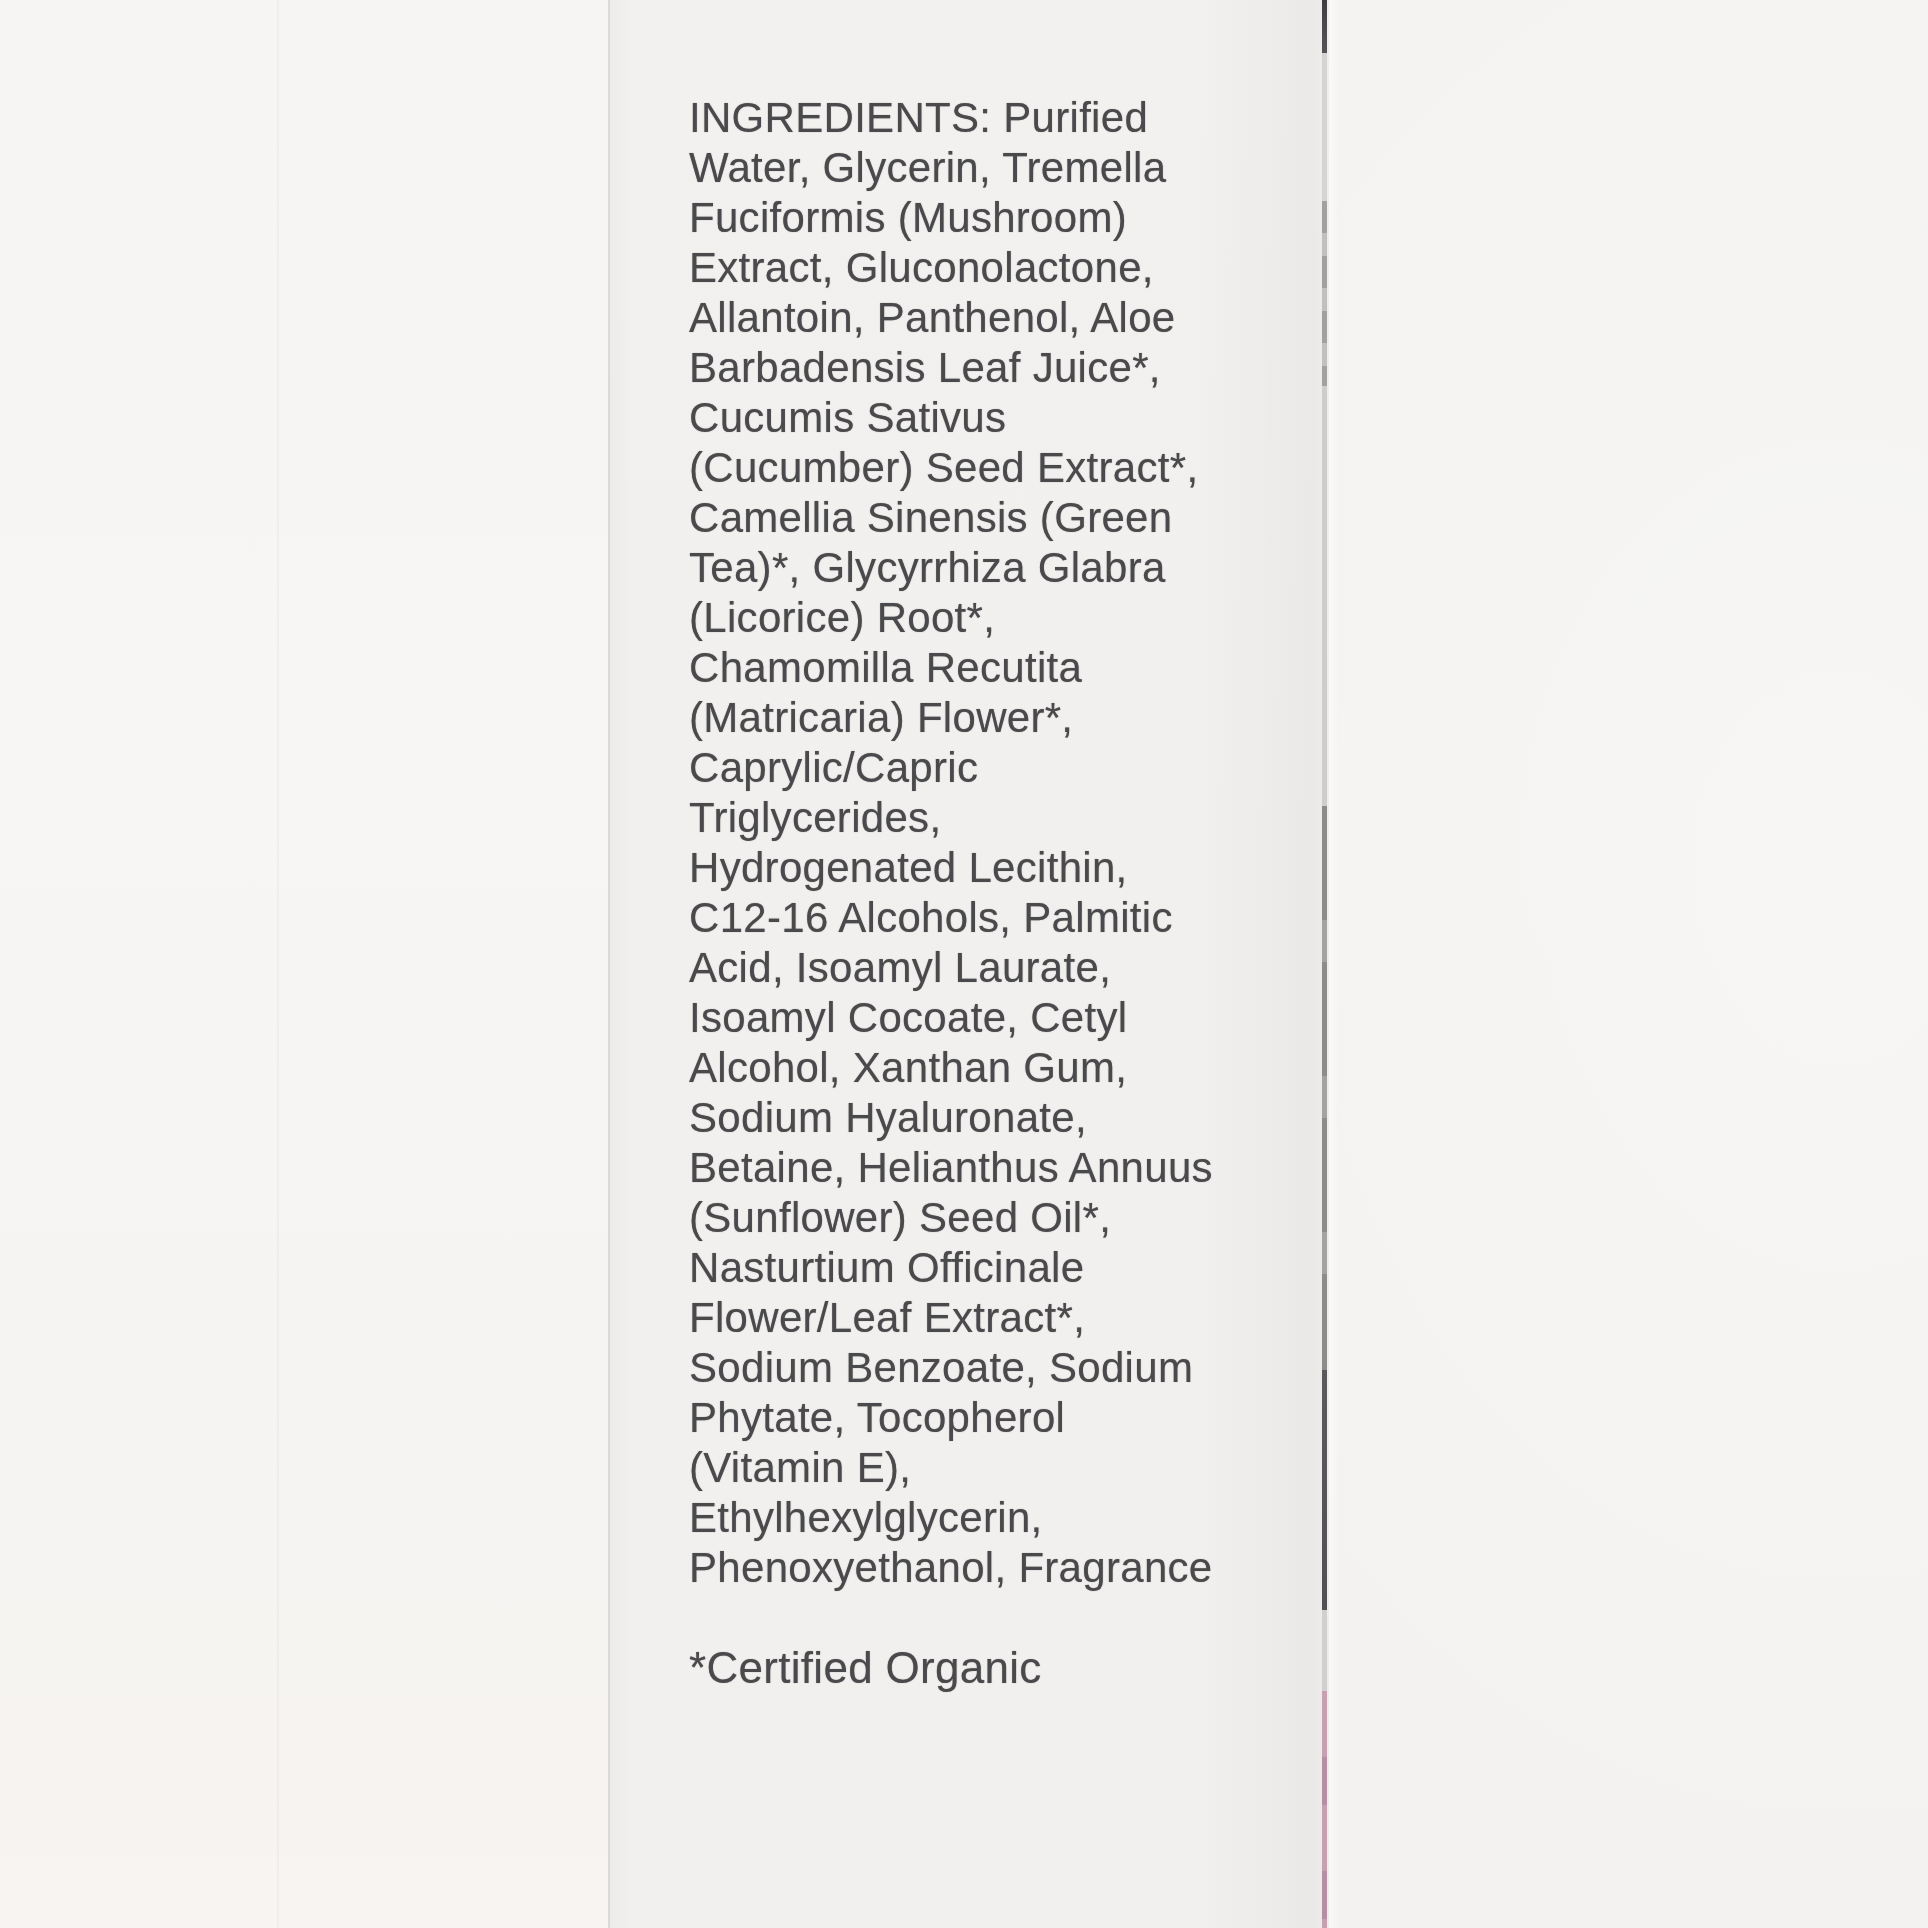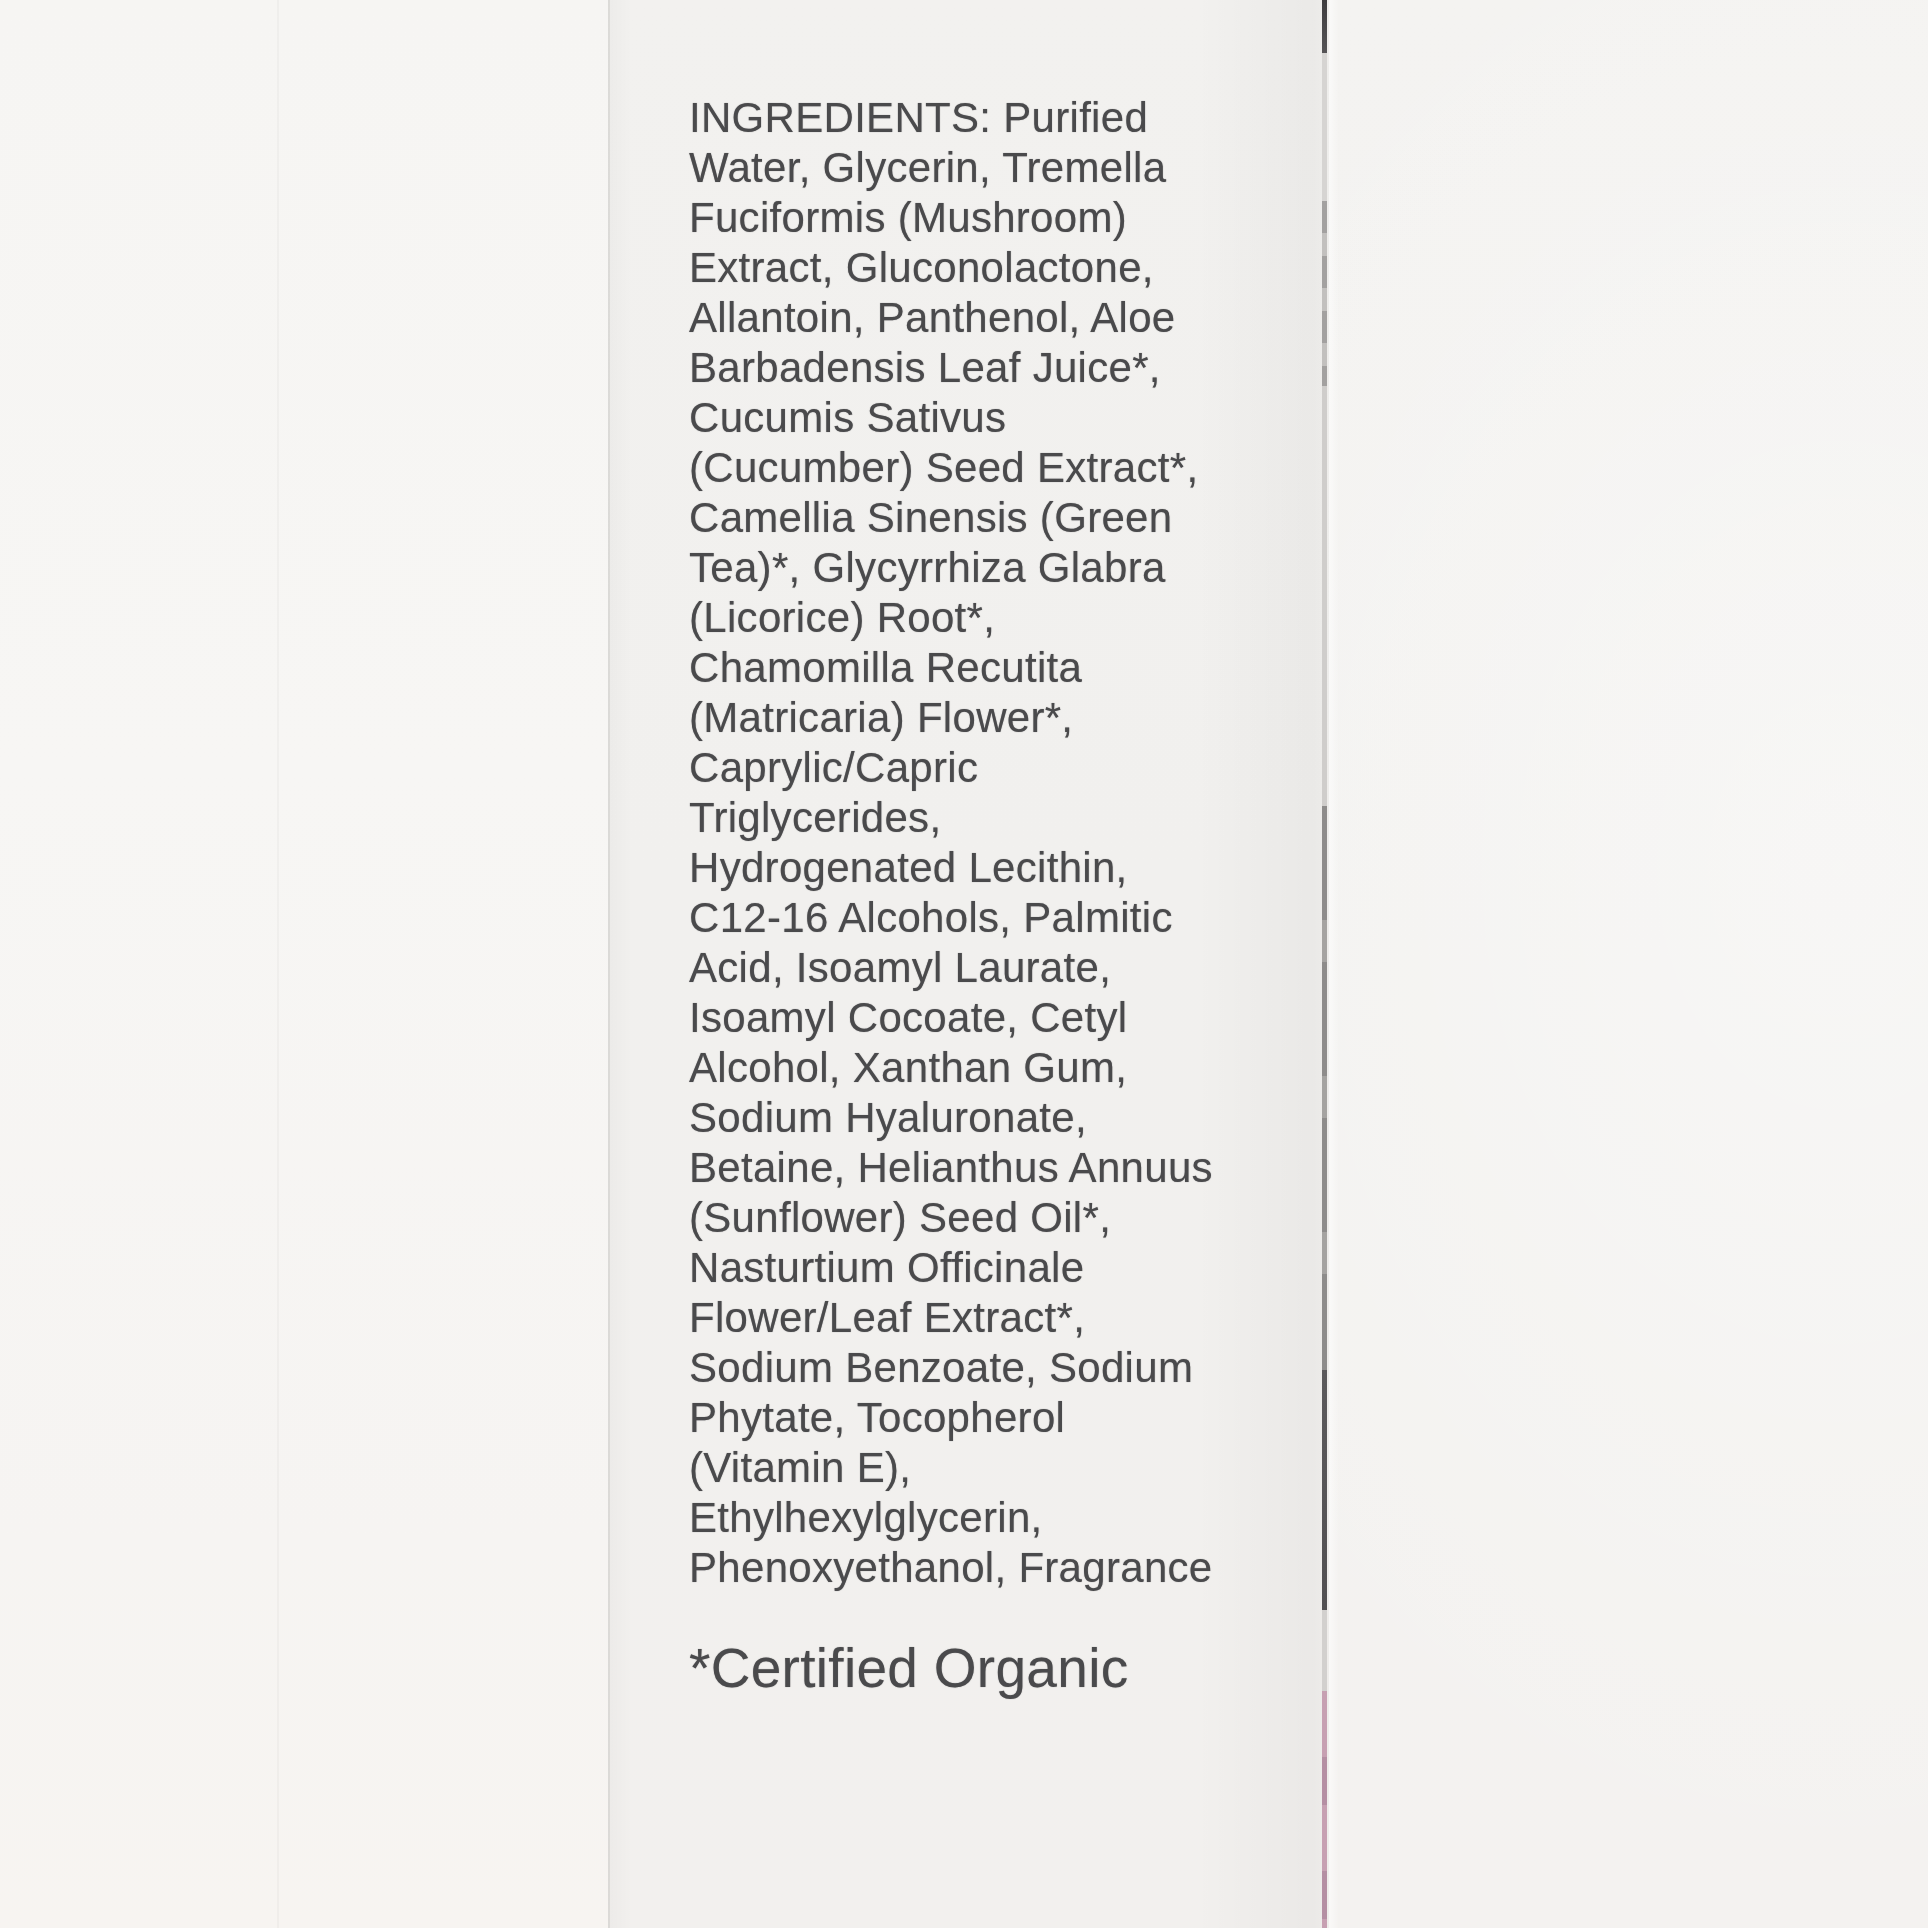--- a/index.html
+++ b/index.html
@@ -45,21 +45,21 @@
   .ingredients{
     white-space:pre-line;
     font-size:42px;
     line-height:50px;
     letter-spacing:0.3px;
     color:#4a4a4c;
     text-shadow:0 0 1.1px rgba(74,74,76,0.55);
   }
   .footnote{
     margin-top:50px;
-    font-size:55px;
+    font-size:44px;
     line-height:50px;
     letter-spacing:0.3px;
     color:#4a4a4c;
     text-shadow:0 0 1.1px rgba(74,74,76,0.55);
   }
   
   .bg-right{
     position:absolute;left:1329px;top:0;width:600px;height:1929px;
     background:
       radial-gradient(1136px 1514px at 85% 45%, rgba(255,255,255,0.35), rgba(255,255,255,0) 70%),

